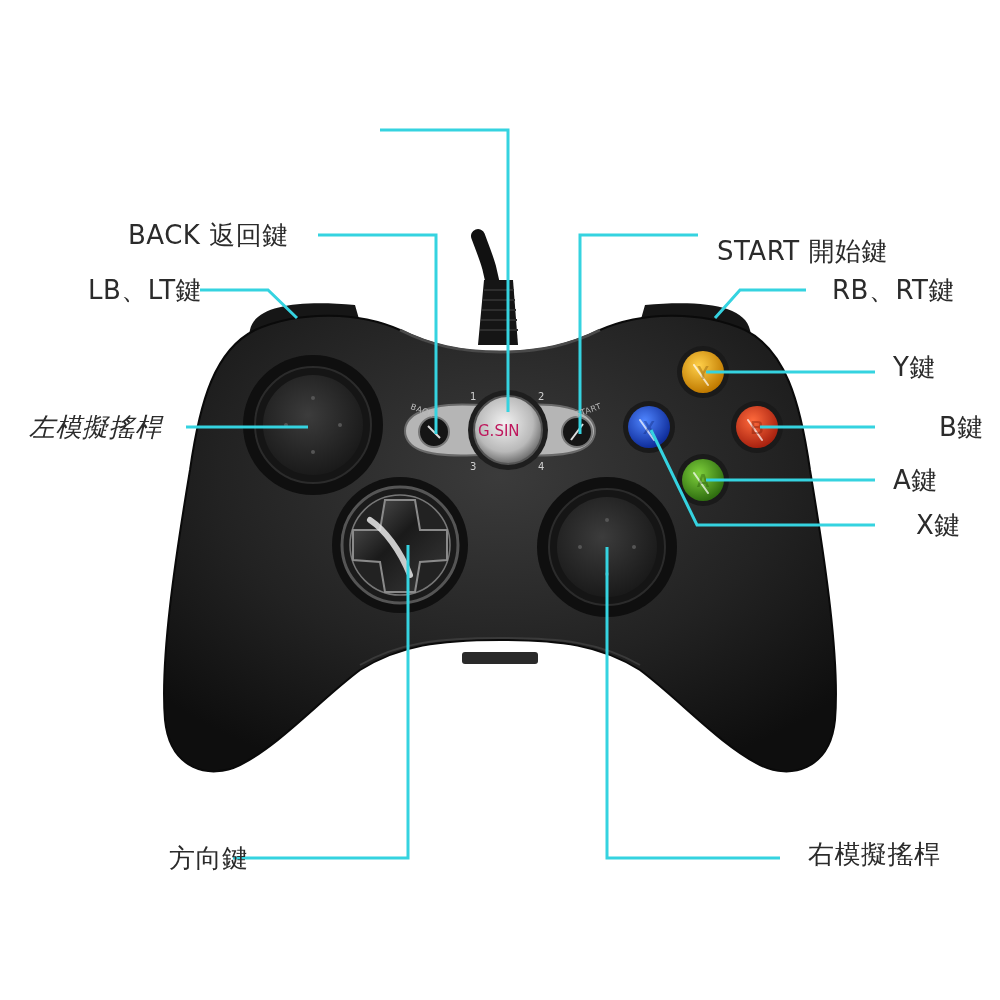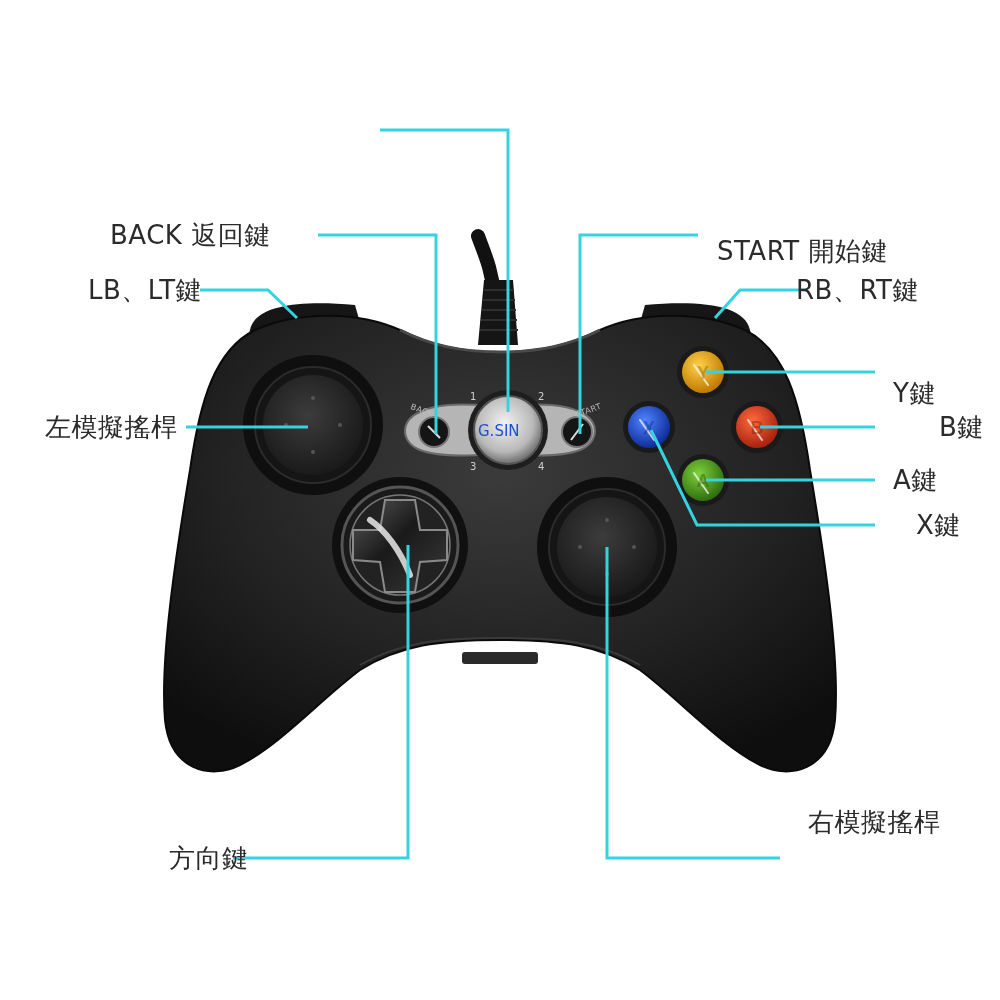--- a/index.html
+++ b/index.html
@@ -158,32 +158,32 @@
       <line x1="186" y1="427" x2="308" y2="427"></line>
       <line x1="706" y1="372" x2="875" y2="372"></line>
       <line x1="760" y1="427" x2="875" y2="427"></line>
       <line x1="706" y1="480" x2="875" y2="480"></line>
       <polyline points="651,430 697,525 875,525"></polyline>
       <polyline points="408,545 408,858 233,858"></polyline>
       <polyline points="607,547 607,858 780,858"></polyline>
     </g>
   </svg>
 
-  <div class="label" style="left:478px; top:416px; font-size:15px; color:#1d4ed8; letter-spacing:0;">G.SIN</div>
+  <div class="label" style="left:478px; top:416px; font-size:15px; color:#be185d; letter-spacing:0;">G.SIN</div>
   <div class="label" style="left:470px; top:382px; font-size:10px; color:#cfcfcf;">1</div>
   <div class="label" style="left:538px; top:382px; font-size:10px; color:#cfcfcf;">2</div>
   <div class="label" style="left:470px; top:452px; font-size:10px; color:#cfcfcf;">3</div>
   <div class="label" style="left:538px; top:452px; font-size:10px; color:#cfcfcf;">4</div>
   <div class="label" style="left:410px; top:396px; font-size:8px; color:#bbb; transform:rotate(20deg);">BACK</div>
   <div class="label" style="left:575px; top:396px; font-size:8px; color:#bbb; transform:rotate(-20deg);">START</div>
 
-  <div class="label" style="left:110px; top:220px;text-align:right;">BACK 返回鍵</div>
+  <div class="label" style="left:128px; top:220px;text-align:right;">BACK 返回鍵</div>
   <div class="label" style="left:52px; top:275px;margin-left:36px;">LB、LT鍵</div>
   <div class="label" style="left:717px; top:236px;">START 開始鍵</div>
-  <div class="label" style="left:796px; top:275px;">RB、RT鍵</div>
-  <div class="label" style="left:893px; top:378px;">Y鍵</div>
+  <div class="label" style="left:832px; top:275px;">RB、RT鍵</div>
+  <div class="label" style="left:893px; top:352px;">Y鍵</div>
   <div class="label" style="left:893px; top:412px;margin-left:46px;">B鍵</div>
   <div class="label" style="left:893px; top:465px;text-align:right;">A鍵</div>
   <div class="label" style="left:916px; top:510px;">X鍵</div>
-  <div class="label" style="left:45px; top:412px;">左模擬搖桿</div>
+  <div class="label" style="left:29px; top:412px;font-style:italic;">左模擬搖桿</div>
   <div class="label" style="left:125px; top:843px;margin-left:44px;">方向鍵</div>
-  <div class="label" style="left:808px; top:807px;">右模擬搖桿</div>
+  <div class="label" style="left:808px; top:839px;">右模擬搖桿</div>
 </div>
 
 </body></html>

